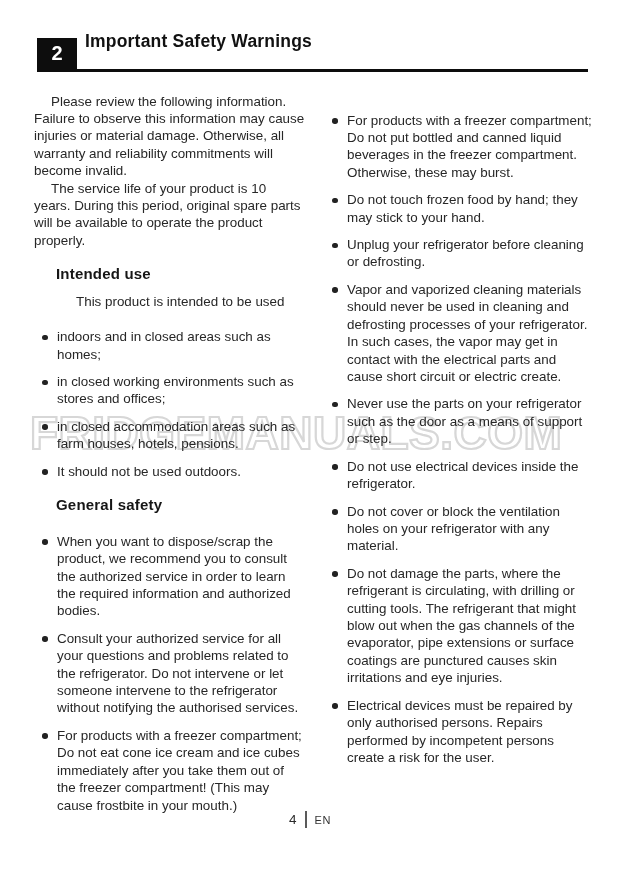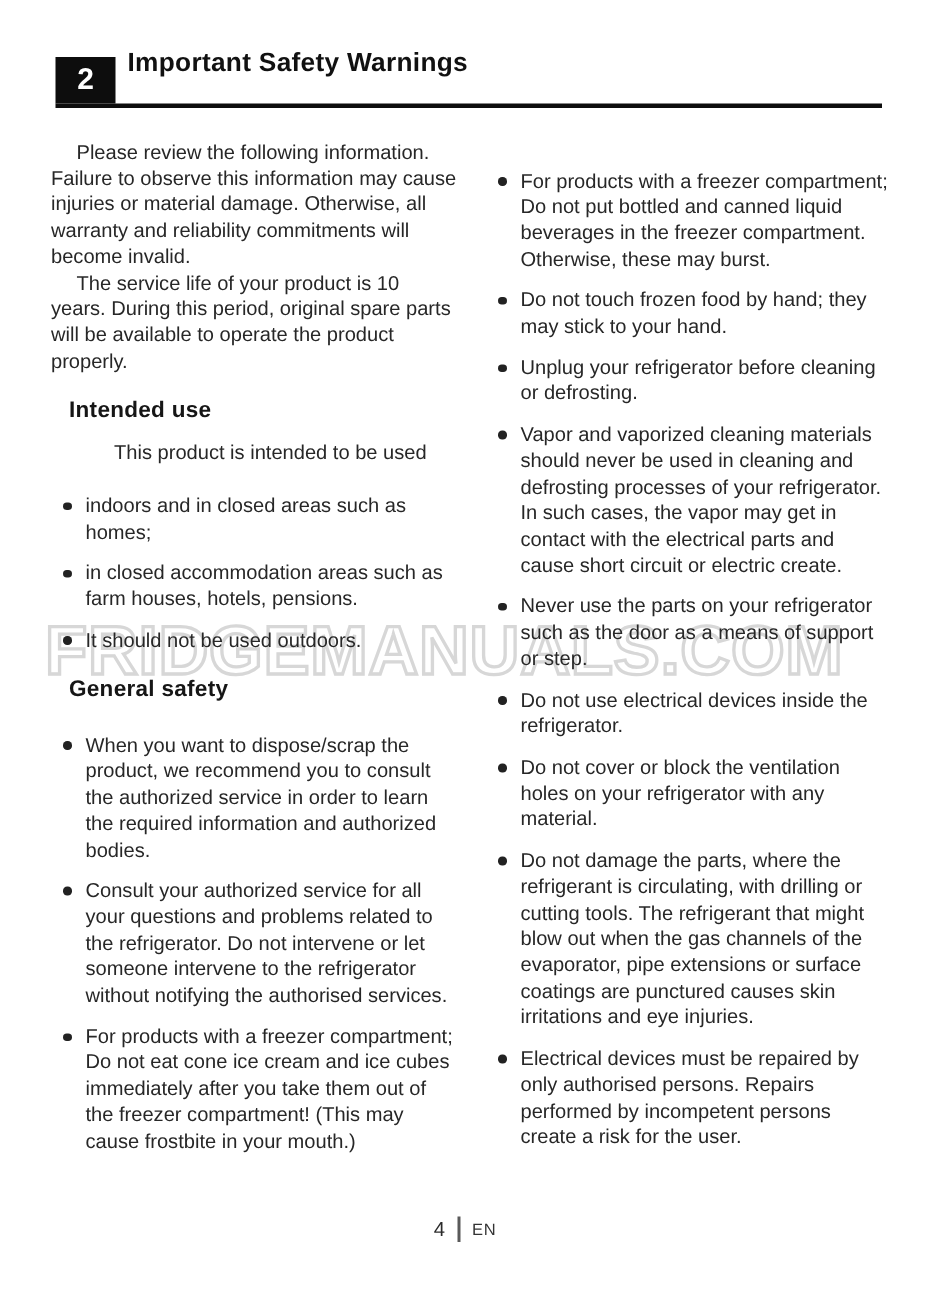--- a/index.html
+++ b/index.html
@@ -67,21 +67,21 @@
     line-height: 1.3;
   }
   .col-left { width: 272px; flex: none; }
   .col-right { flex: 1; }
 
   .para { text-indent: 17px; margin: 0; }
   .section-heading {
     font-size: 15px;
     font-weight: bold;
     color: #161616;
-    margin: 15px 0 9px 12px;
+    margin: 15px 0 9px 22px;
     letter-spacing: 0.2px;
   }
   .lead { margin: 0 0 3px 25px; }
 
   ul.bullets { list-style: none; margin: 18px 0 0 8px; padding: 0; }
   .col-right ul.bullets { margin: 19px 0 0 2px; }
   ul.bullets li {
     position: relative;
     padding-left: 15px;
     margin-bottom: 10px;
@@ -125,20 +125,21 @@
   <main class="columns">
 
     <section class="col-left">
       <p class="para">Please review the following information. Failure to observe this information may cause injuries or material damage. Otherwise, all warranty and reliability commitments will become invalid.</p>
       <p class="para">The service life of your product is 10 years. During this period, original spare parts will be available to operate the product properly.</p>
 
       <h2 class="section-heading">Intended use</h2>
       <p class="para lead">This product is intended to be used</p>
       <ul class="bullets">
           <li>indoors and in closed areas such as homes;</li>
+          <li>in closed working environments such as stores and offices;</li>
           <li>in closed accommodation areas such as farm houses, hotels, pensions.</li>
           <li>It should not be used outdoors.</li>
         </ul>
 
       <h2 class="section-heading">General safety</h2>
       <ul class="bullets">
           <li>When you want to dispose/scrap the product, we recommend you to consult the authorized service in order to learn the required information and authorized bodies.</li>
           <li>Consult your authorized service for all your questions and problems related to the refrigerator. Do not intervene or let someone intervene to the refrigerator without notifying the authorised services.</li>
           <li>For products with a freezer compartment; Do not eat cone ice cream and ice cubes immediately after you take them out of the freezer compartment! (This may cause frostbite in your mouth.)</li>
         </ul>

